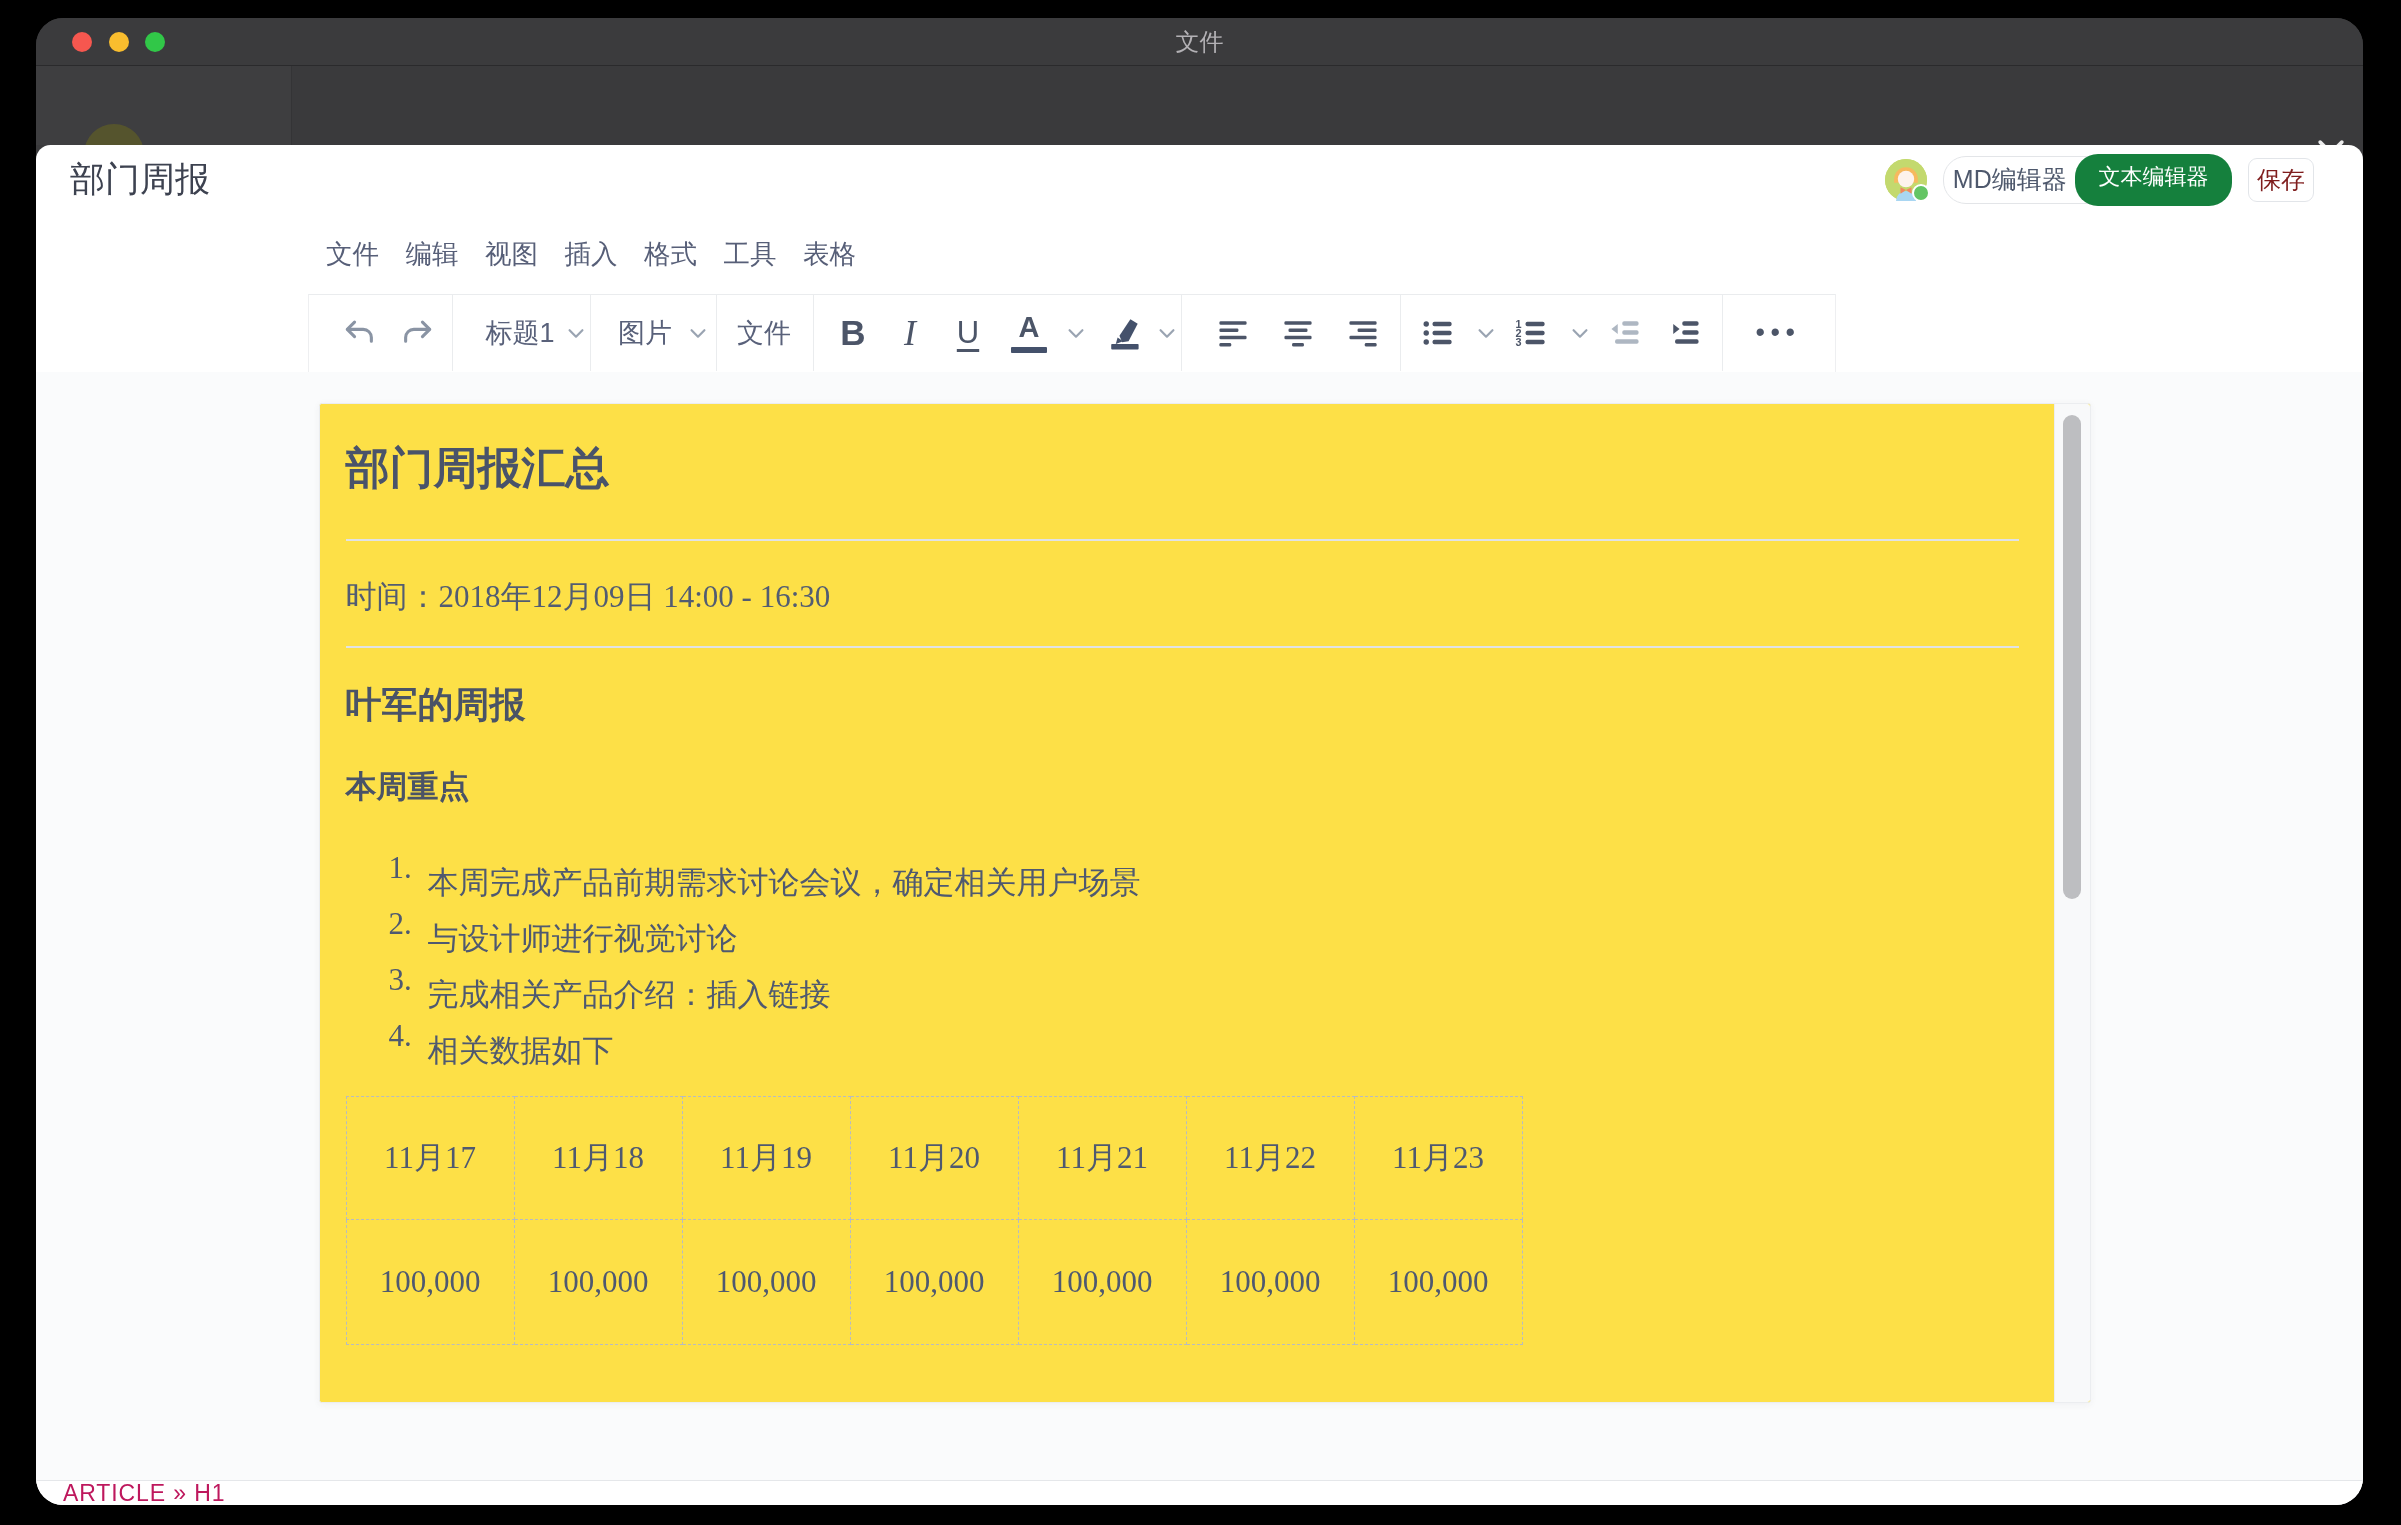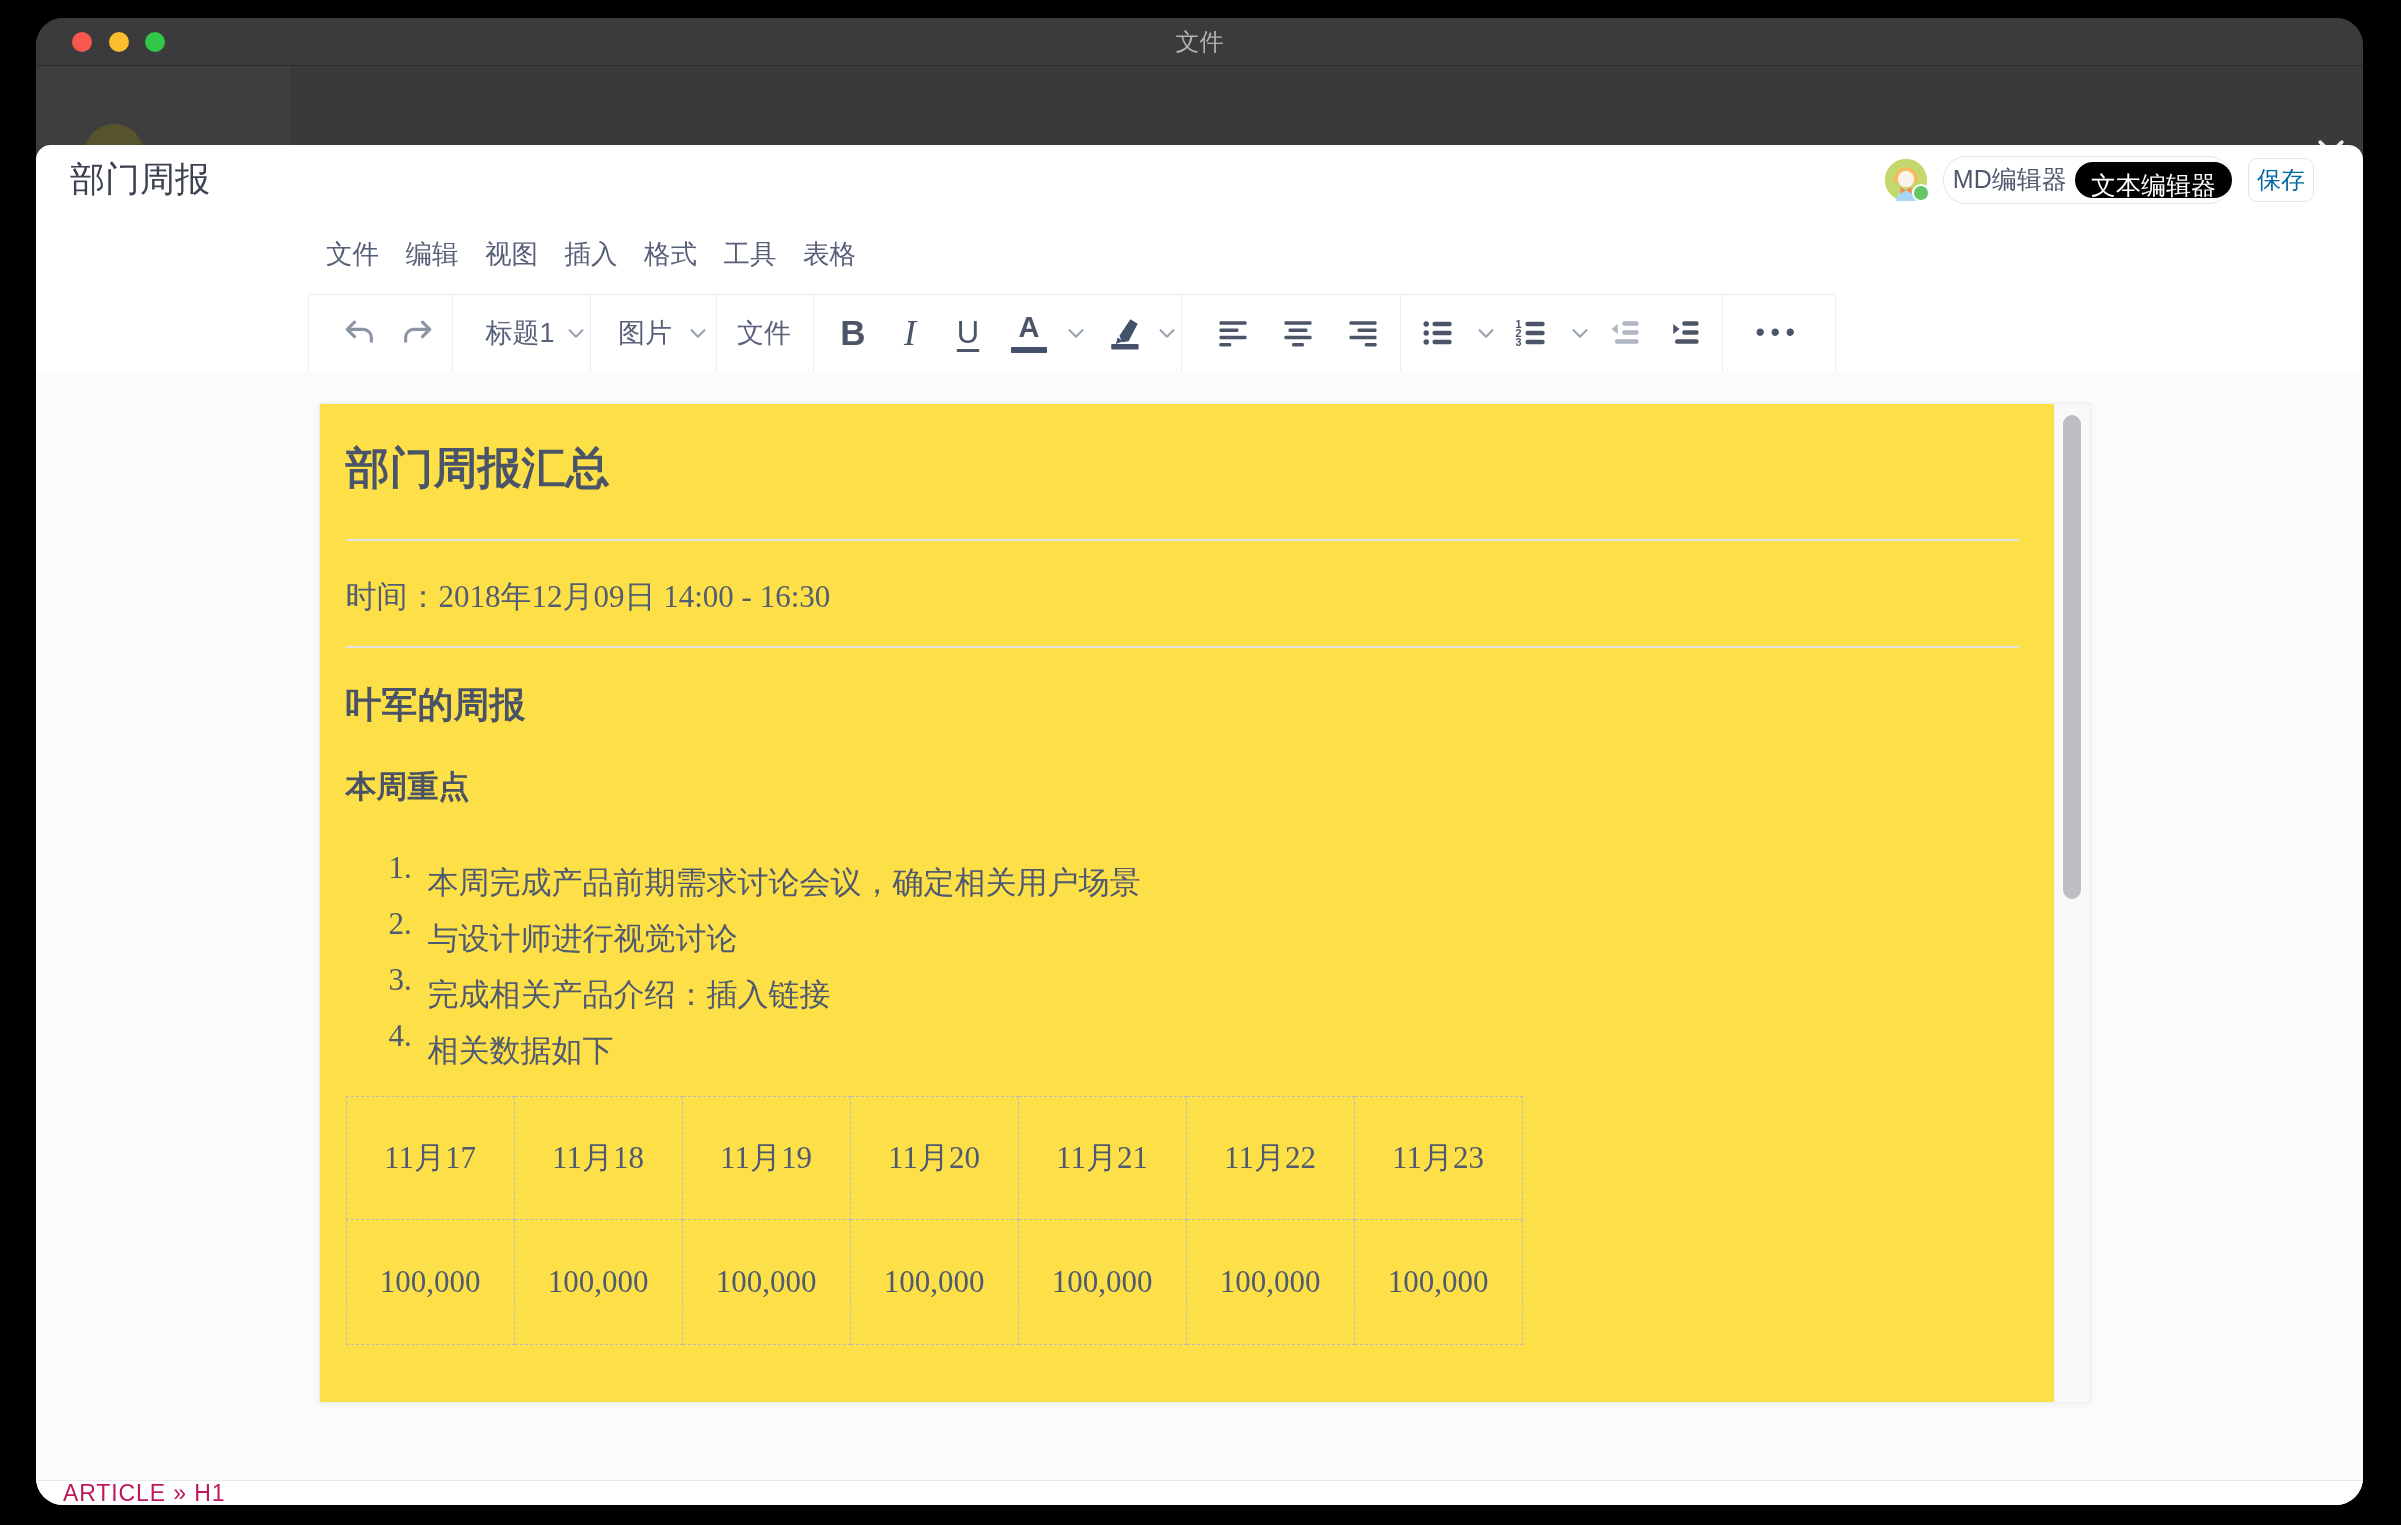--- a/index.html
+++ b/index.html
@@ -25,24 +25,24 @@
   
   .doc-header{position:absolute;left:0;top:0;right:0;height:69px;display:flex;align-items:center;}
   .doc-title{margin-left:34px;font-size:35px;color:#3d4250;font-weight:500;}
   .header-right{position:absolute;right:49px;top:0;height:69px;display:flex;align-items:center;gap:16px;}
   .avatar{position:relative;width:42px;height:42px;border-radius:50%;background:#c3d96e;overflow:visible;}
   .avatar svg{position:absolute;left:0;top:0;}
   .status-dot{position:absolute;right:-3.6px;bottom:-1.8px;width:14.6px;height:14.6px;border-radius:50%;
               background:#64c564;border:2.7px solid #fff;}
   .seg{display:flex;align-items:center;height:46px;border:0.9px solid #e3e5e8;border-radius:23px;background:#fff;}
   .seg-md{width:132px;text-align:center;font-size:25px;color:#4e586c;}
-  .seg-text{width:157px;height:36px;line-height:46px;text-align:center;font-size:25px;color:#fff;
-            background:#000000;border-radius:23px;margin:-0.9px;}
+  .seg-text{width:157px;height:52px;line-height:46px;text-align:center;font-size:22px;color:#fff;
+            background:#15803d;border-radius:23px;margin:-0.9px;}
   .save-btn{width:64px;height:42px;border:1.8px solid #e2e5e9;border-radius:9px;background:#fff;
-            font-size:24px;color:#0369a1;display:flex;align-items:center;justify-content:center;}
+            font-size:24px;color:#7f1d1d;display:flex;align-items:center;justify-content:center;}
   
   .menubar{position:absolute;left:0;top:69px;right:0;height:79px;display:flex;align-items:center;
            padding-left:290px;gap:26.5px;background:#fff;}
   .menu-item{font-size:26.5px;color:#575f78;cursor:pointer;}
   
   .toolbar{position:absolute;left:0;top:149px;right:0;height:78px;background:#fff;}
   .tb-frame{position:absolute;left:272px;top:0;width:1526px;height:77px;
             border-top:0.9px solid #eaecee;border-bottom:0.9px solid #eaecee;
             border-left:0.9px solid #eeeff1;border-right:0.9px solid #eeeff1;}
   .tb-sep{position:absolute;top:0.9px;width:0.9px;height:76px;background:#eaecee;}

